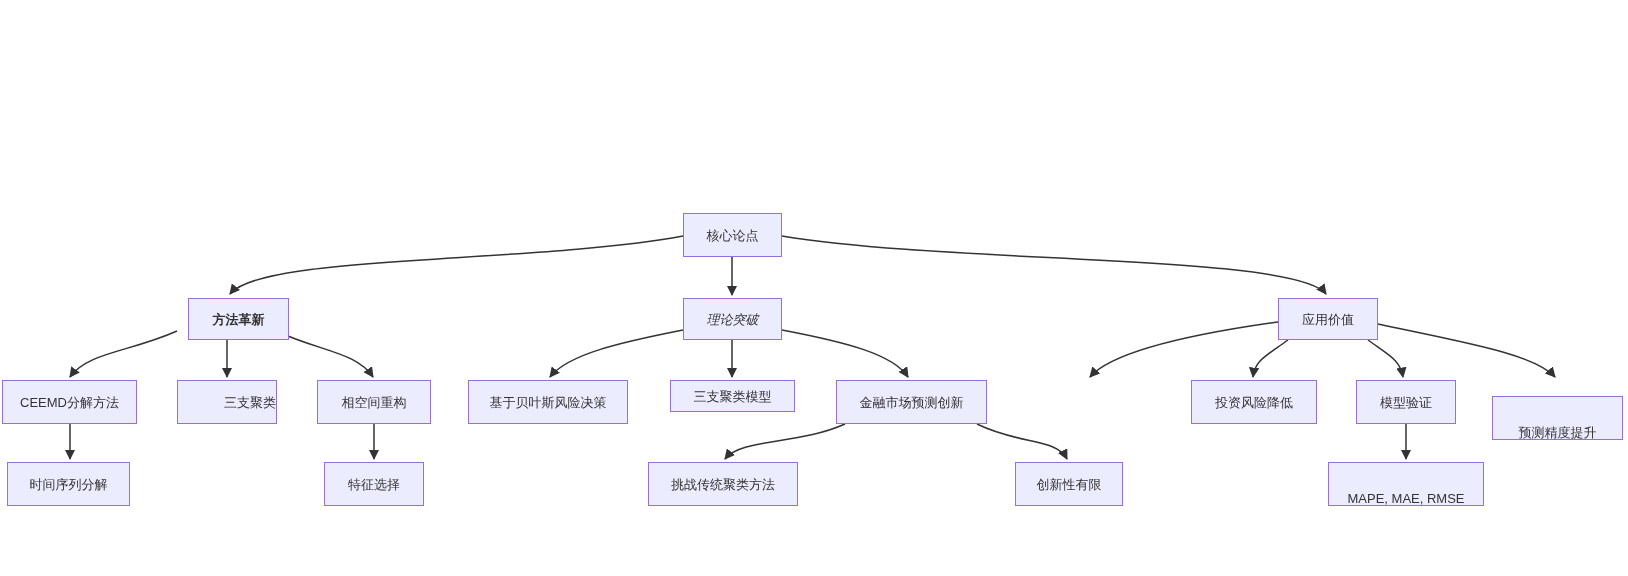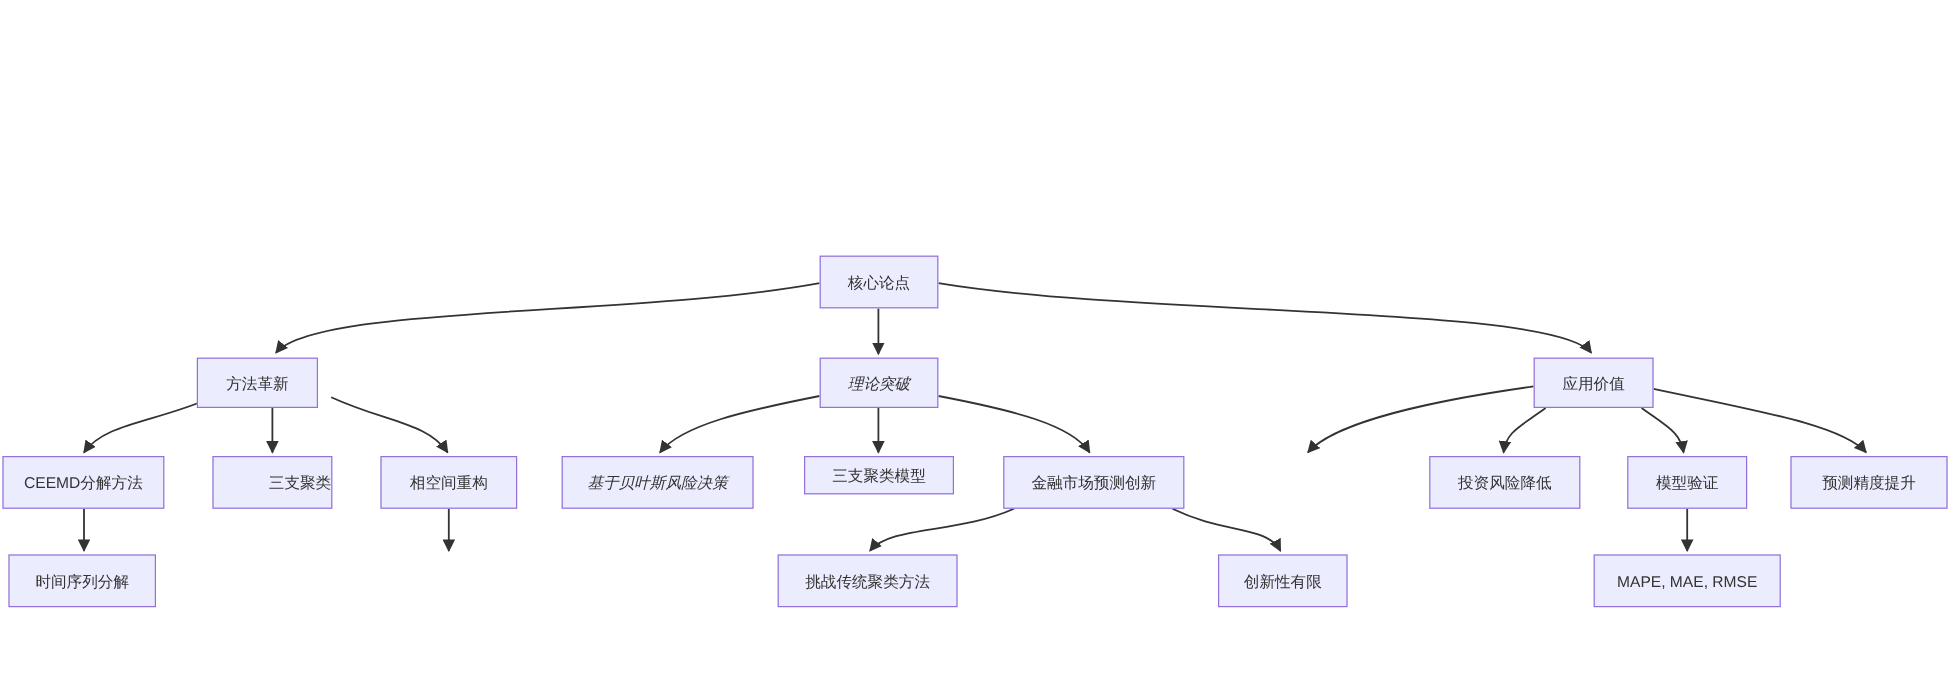--- a/index.html
+++ b/index.html
@@ -51,62 +51,65 @@
       <path class="edge" d="M1278,322 C1192,334 1112,352 1090,377" marker-end="url(#arrow)"></path>
       <path class="edge" d="M1288,340 C1266,356 1255,360 1253,377" marker-end="url(#arrow)"></path>
       <path class="edge" d="M1368,340 C1390,356 1400,360 1403,377" marker-end="url(#arrow)"></path>
       <path class="edge" d="M1378,324 C1462,342 1535,354 1555,377" marker-end="url(#arrow)"></path>
       <path class="edge" d="M1406,424 L1406,459" marker-end="url(#arrow)"></path>
     </svg>
   <div id="node-layer">
       <div class="node" style="left: 683px; top: 213px; width: 99px; height: 44px;">
         <span>核心论点</span>
       </div>
-      <div class="node" style="left: 164px; top: 298px; width: 101px; height: 42px;">
+      <div class="node" style="left: 188px; top: 298px; width: 101px; height: 42px; font-weight: bold;">
         <span>方法革新</span>
       </div>
       <div class="node" style="left: 683px; top: 298px; width: 99px; height: 42px; font-style: italic;">
         <span>理论突破</span>
       </div>
       <div class="node" style="left: 1278px; top: 298px; width: 100px; height: 42px;">
         <span>应用价值</span>
       </div>
       <div class="node" style="left: 2px; top: 380px; width: 135px; height: 44px;">
         <span>CEEMD分解方法</span>
       </div>
       <div class="node" style="left: 177px; top: 380px; width: 100px; height: 44px; justify-content: flex-end;">
         <span>三支聚类</span>
       </div>
       <div class="node" style="left: 317px; top: 380px; width: 114px; height: 44px;">
         <span>相空间重构</span>
       </div>
-      <div class="node" style="left: 468px; top: 380px; width: 160px; height: 44px; font-style: italic;">
+      <div class="node" style="left: 468px; top: 380px; width: 160px; height: 44px;">
         <span>基于贝叶斯风险决策</span>
       </div>
       <div class="node" style="left: 670px; top: 380px; width: 125px; height: 32px;">
         <span>三支聚类模型</span>
       </div>
       <div class="node" style="left: 836px; top: 380px; width: 151px; height: 44px;">
         <span>金融市场预测创新</span>
       </div>
       <div class="node" style="left: 1191px; top: 380px; width: 126px; height: 44px;">
         <span>投资风险降低</span>
       </div>
       <div class="node" style="left: 1356px; top: 380px; width: 100px; height: 44px;">
         <span>模型验证</span>
       </div>
-      <div class="node" style="left: 1492px; top: 380px; width: 131px; height: 44px;">
+      <div class="node" style="left: 1492px; top: 396px; width: 131px; height: 44px; align-items: flex-end;">
         <span>预测精度提升</span>
       </div>
       <div class="node" style="left: 7px; top: 462px; width: 123px; height: 44px;">
         <span>时间序列分解</span>
+      </div>
+      <div class="node" style="left: 324px; top: 462px; width: 100px; height: 44px;">
+        <span>特征选择</span>
       </div>
       <div class="node" style="left: 648px; top: 462px; width: 150px; height: 44px;">
         <span>挑战传统聚类方法</span>
       </div>
       <div class="node" style="left: 1015px; top: 462px; width: 108px; height: 44px;">
         <span>创新性有限</span>
       </div>
-      <div class="node" style="left: 1328px; top: 462px; width: 156px; height: 44px;">
+      <div class="node" style="left: 1328px; top: 462px; width: 156px; height: 44px; align-items: flex-end;">
         <span>MAPE, MAE, RMSE</span>
       </div>
     </div>
 </div>
 
 </body></html>

